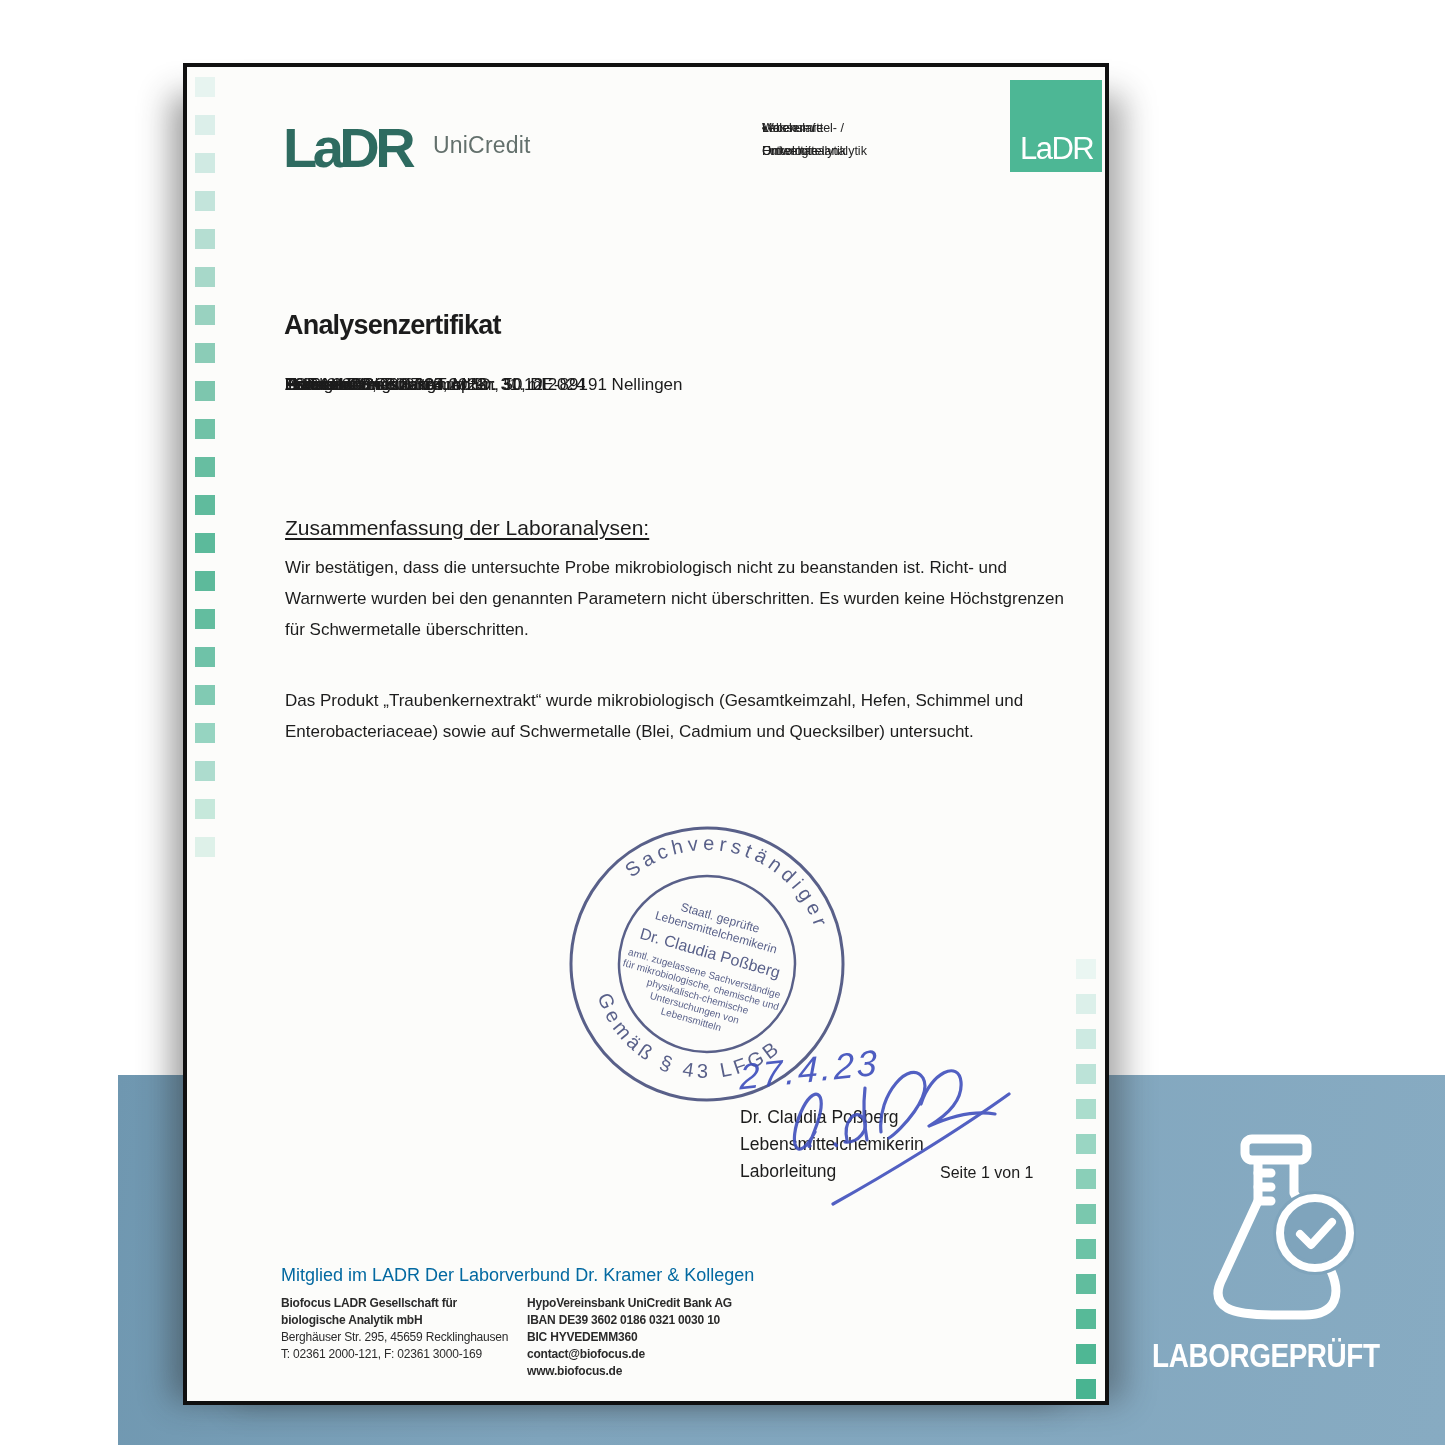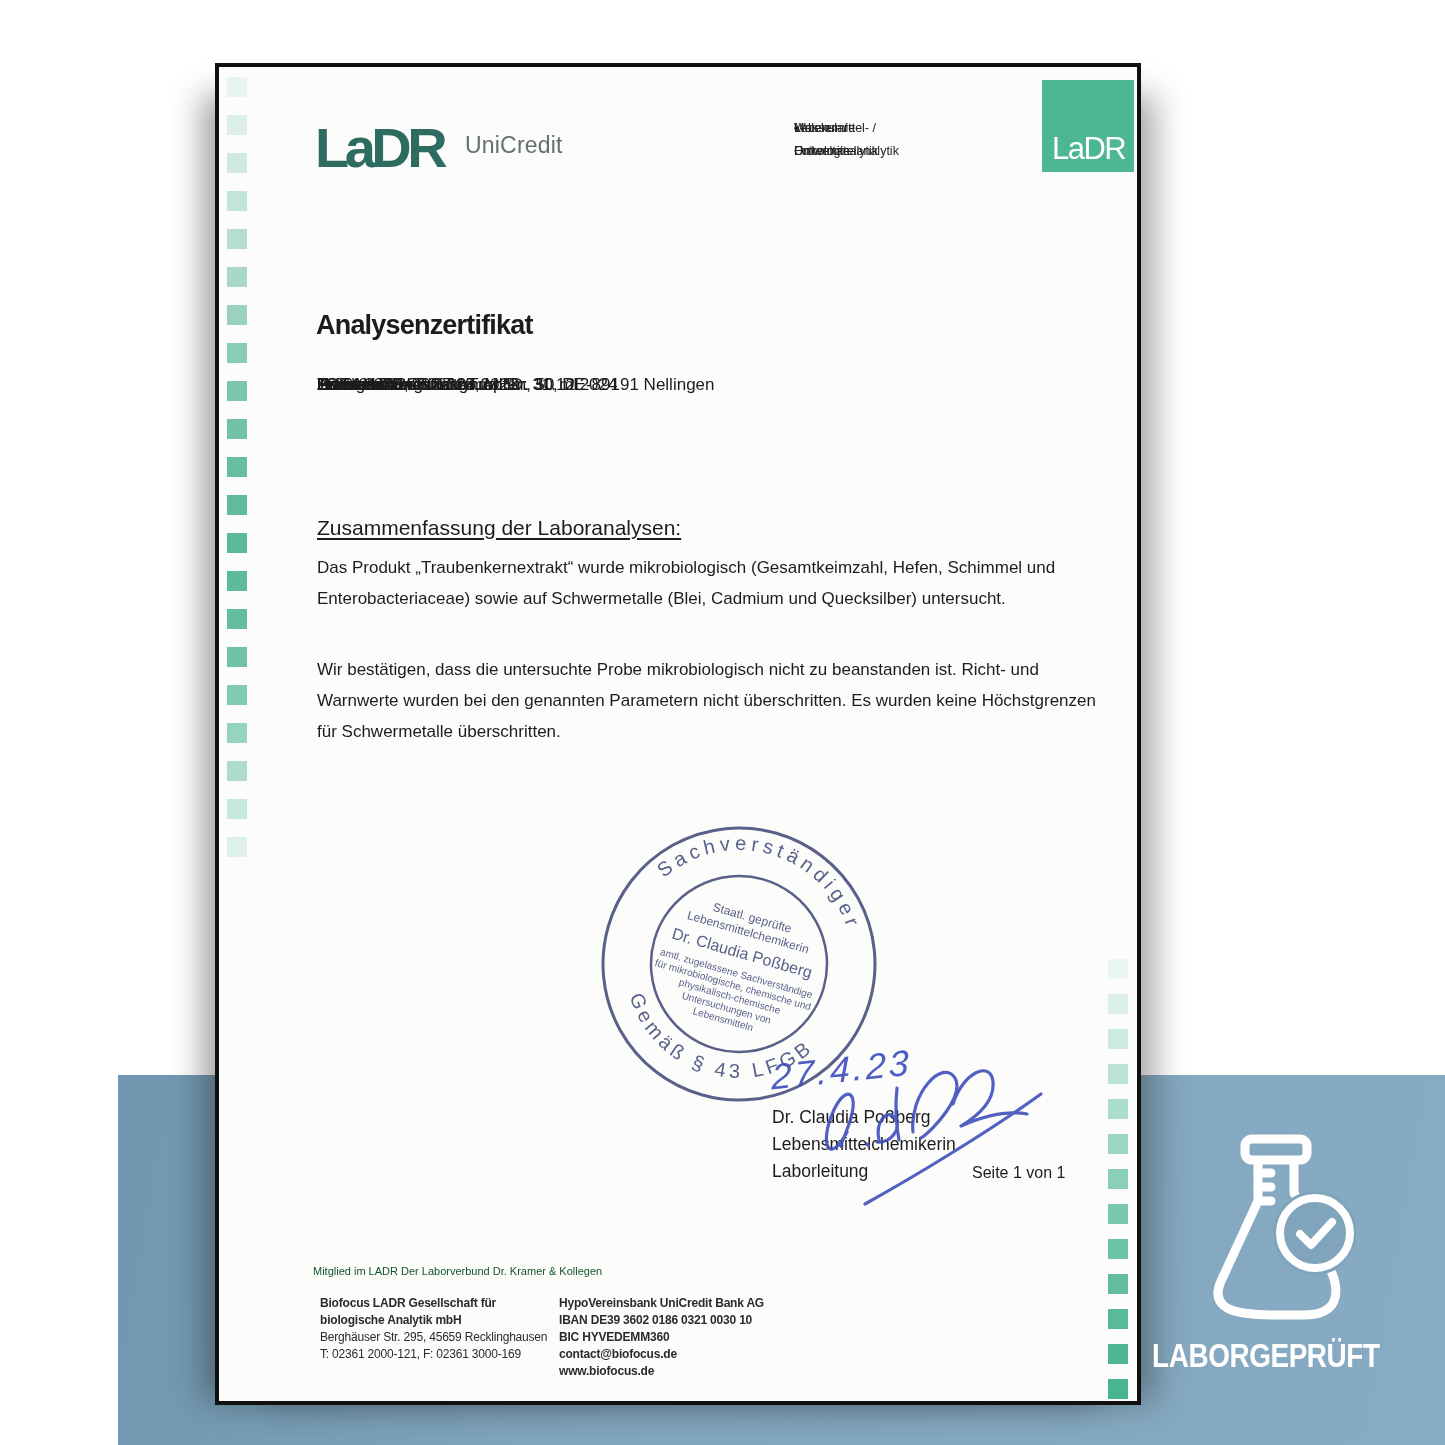--- a/index.html
+++ b/index.html
@@ -4,21 +4,21 @@
 <style>
   html,body{margin:0;padding:0;background:#fff;}
   .canvas{position:relative;width:1445px;height:1445px;overflow:hidden;background:#fff;
           font-family:"Liberation Sans",sans-serif;color:#1c1c1c;}
   
   .band{position:absolute;left:118px;top:1075px;right:0;bottom:0;
         background:linear-gradient(100deg,#6f97b0 0%,#7fa4bc 35%,#87abc2 100%);z-index:1;}
   
   .page{position:absolute;left:183px;top:63px;width:926px;height:1342px;box-sizing:border-box;
         background:#fcfcfa;border:4px solid #101010;z-index:2;
-        box-shadow:-30px 14px 30px -18px rgba(40,40,40,.45), 32px 14px 30px -18px rgba(40,40,40,.40);margin-left:32px;}
+        box-shadow:-30px 14px 30px -18px rgba(40,40,40,.45), 32px 14px 30px -18px rgba(40,40,40,.40);}
   .page *{position:absolute;}
   .sq{position:absolute;}
   
   .logo{left:96px;top:53px;font-size:56px;font-weight:bold;letter-spacing:-4.5px;color:#2e6b60;line-height:1;}
   .logo-sub{left:246px;top:65px;font-size:23px;color:#63706c;letter-spacing:.2px;}
   .services{left:575px;top:50px;line-height:23px;font-size:12.5px;color:#222;}
   .services div{position:static;display:flex;gap:6px;}
   .services .dot{font-size:13px;line-height:23px;}
   .logobox{left:823px;top:13px;width:92px;height:92px;background:#4db795;display:flex;align-items:flex-end;}
   .logobox span{position:static;color:#fff;font-size:31px;font-weight:500;letter-spacing:-1.5px;padding:0 0 8px 10px;line-height:1;}
@@ -34,24 +34,24 @@
   .stampsvg{left:373px;top:750px;}
   .stamp-t{fill:#3a4374;}
   
   .handdate{left:552px;top:982px;font-size:36px;color:#4050bd;font-style:italic;letter-spacing:3px;
             transform:rotate(-6deg) skewX(-6deg);opacity:.92;z-index:6;}
   .sigsvg{left:590px;top:965px;z-index:7;}
   .nameblock{left:553px;top:1037px;font-size:17.5px;line-height:27px;z-index:5;}
   .nameblock div{position:static;}
   .seite{left:753px;top:1097px;font-size:16px;}
   
-  .member{left:94px;top:1198px;font-size:11px;color:#14532d;}
+  .member{left:94px;top:1198px;font-size:18px;color:#0369a1;}
   .fcol{top:1228px;font-size:12px;line-height:17px;color:#2b2b2b;letter-spacing:-.2px;}
   .fcol div{position:static;}
-  .fc1{left:101px;width:235px;}
+  .fc1{left:94px;width:235px;}
   .fc2{left:340px;width:205px;font-weight:bold;}
   .fc3{left:528px;width:240px;}
   .fb{font-weight:bold;}
   
   .flasksvg{position:absolute;left:1196px;top:1128px;z-index:3;}
   .badge-label{position:absolute;left:1128px;top:1336px;width:268px;text-align:center;z-index:3;
                color:#fff;font-size:34px;font-weight:bold;letter-spacing:-.5px;
                transform:scaleX(.82);transform-origin:50% 50%;}
 </style>
 </head>
@@ -154,22 +154,22 @@
         <span class="val">B-23-01722-002</span>
       </div>
         <div>
         <span class="lab">Untersuchungszeitraum:</span>
         <span class="val">13.04.2023 bis 27.04.2023</span>
       </div>
       </div>
 
     <div class="sumhead">Zusammenfassung der Laboranalysen:</div>
     <div class="bodytext">
+        <p>Wir bestätigen, dass die untersuchte Probe mikrobiologisch nicht zu beanstanden ist. Richt- und Warnwerte wurden bei den genannten Parametern nicht überschritten. Es wurden keine Höchstgrenzen für Schwermetalle überschritten.</p>
         <p>Das Produkt „Traubenkernextrakt“ wurde mikrobiologisch (Gesamtkeimzahl, Hefen, Schimmel und Enterobacteriaceae) sowie auf Schwermetalle (Blei, Cadmium und Quecksilber) untersucht.</p>
-        <p>Wir bestätigen, dass die untersuchte Probe mikrobiologisch nicht zu beanstanden ist. Richt- und Warnwerte wurden bei den genannten Parametern nicht überschritten. Es wurden keine Höchstgrenzen für Schwermetalle überschritten.</p>
       </div>
 
     <svg class="stampsvg" width="295" height="295" viewBox="0 0 295 295">
       <defs>
         <path id="arcTop" d="M 33,147 A 114,114 0 0 1 261,147"></path>
         <path id="arcBot" d="M 33,147 A 114,114 0 0 0 261,147"></path>
       </defs>
       <g transform="rotate(16,147,147)" opacity="0.84" font-family="Liberation Sans, sans-serif">
         <circle cx="147" cy="147" r="136" fill="none" stroke="#3a4374" stroke-width="3"></circle>
         <circle cx="147" cy="147" r="88" fill="none" stroke="#3a4374" stroke-width="2.5"></circle>

